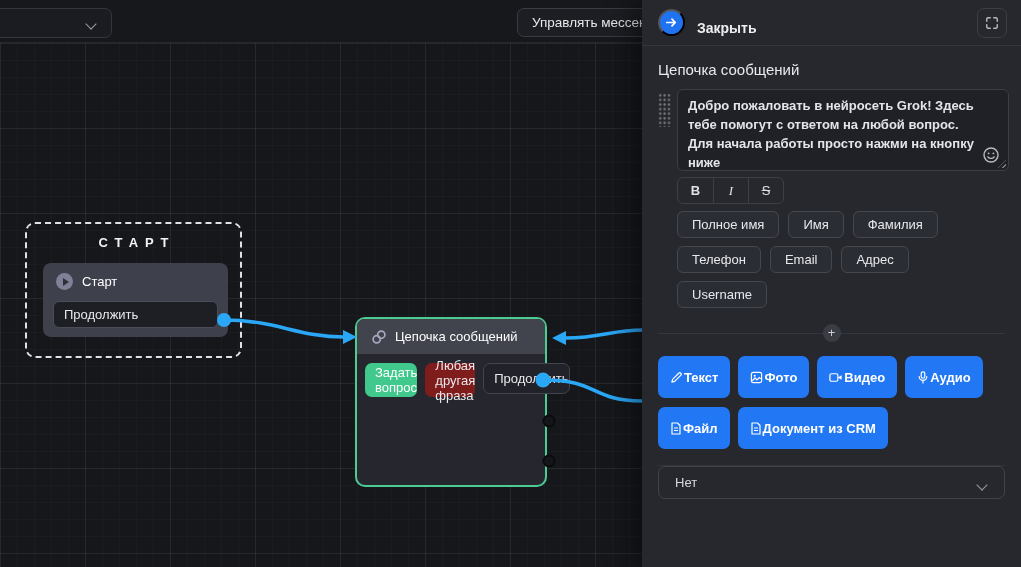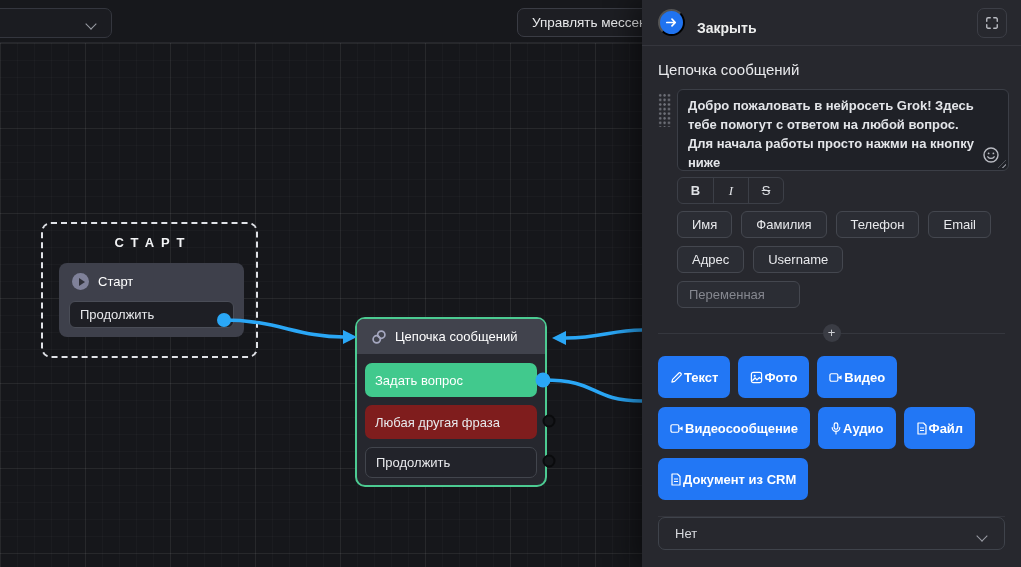--- a/index.html
+++ b/index.html
@@ -35,21 +35,21 @@
   .node-type-dropdown .chev { right:14px; top:9px; }
   .manage-btn {
     position:absolute; left:517px; top:8px; height:29px; padding:0 14px;
     background:#1d1e23; border:1px solid #3a3c44; border-radius:7px;
     color:#e7e8ea; font-size:13.5px; display:flex; align-items:center; white-space:nowrap;
   }
 
   
   .node { position:absolute; z-index:2; }
   .start-node {
-    left:41px; top:222px; width:217px; height:136px;
+    left:25px; top:222px; width:217px; height:136px;
     border:2px dashed #dfe1e6; border-radius:10px;
   }
   .start-title {
     text-align:center; margin-top:11px; color:#f2f3f5; font-size:13px;
     font-weight:700; letter-spacing:7px; padding-left:7px;
   }
   .start-card {
     position:absolute; left:16px; top:39px; width:185px; height:74px;
     background:#3e404b; border-radius:8px;
   }
@@ -71,21 +71,21 @@
 
   .chain-node {
     left:355px; top:317px; width:192px; height:170px;
     background:#26272e; border:2px solid #4ccb92; border-radius:10px;
   }
   .chain-header {
     height:35px; background:#41434d; border-radius:7px 7px 0 0;
     display:flex; align-items:center; gap:8px; padding-left:14px;
     color:#fff; font-size:13px;
   }
-  .chain-body { padding:9px 8px; display:flex; flex-direction:column; gap:8px; }
+  .chain-body { padding:9px 8px; display:flex; gap:8px; }
   .chain-item { height:34px; border-radius:7px; display:flex; align-items:center;
     padding-left:10px; font-size:13px; color:#e8e9ec; }
   .chain-item.answer { background:#41c98d; color:#fff; }
   .chain-item.any-phrase { background:#7f1d1d; }
   .chain-item.continue { height:31px; background:#22232a; border:1px solid #42454d; }
 
   .flow-svg { position:absolute; inset:0; z-index:5; pointer-events:none; }
 
   
   .panel {
@@ -276,28 +276,28 @@
         </div>
       </div>
 
       <div class="format-group">
         <button class="fmt-btn fmt-b">B</button>
         <button class="fmt-btn fmt-i">I</button>
         <button class="fmt-btn fmt-s">S</button>
       </div>
 
       <div class="vars-wrap">
+        <button class="var-btn">Полное имя</button>
         <button class="var-btn">Имя</button>
         <button class="var-btn">Фамилия</button>
         <button class="var-btn">Телефон</button>
         <button class="var-btn">Email</button>
         <button class="var-btn">Адрес</button>
         <button class="var-btn">Username</button>
       </div>
-      <input class="var-input" placeholder="Переменная" style="">
 
       <div class="plus-divider">
         <button class="plus-btn">+</button>
       </div>
 
       <div class="attach-wrap">
         <button class="attach-btn">
           <svg width="13" height="13" viewBox="0 0 14 14">
             <path d="M2 12l.8-3L9.6 2.2a1.2 1.2 0 011.7 0l.5.5a1.2 1.2 0 010 1.7L5 11.2 2 12z" fill="none" stroke="#fff" stroke-width="1.3" stroke-linejoin="round"></path>
           </svg>
@@ -312,27 +312,20 @@
           <span>Фото</span>
         </button>
         <button class="attach-btn">
           <svg width="14" height="13" viewBox="0 0 15 13">
             <rect x="1" y="2.5" width="8.5" height="8" rx="1.6" fill="none" stroke="#fff" stroke-width="1.3"></rect>
             <path d="M9.5 6.5l4-2.4v4.8z" fill="#fff"></path>
           </svg>
           <span>Видео</span>
         </button>
         <button class="attach-btn">
-          <svg width="14" height="13" viewBox="0 0 15 13">
-            <rect x="1" y="2.5" width="8.5" height="8" rx="1.6" fill="none" stroke="#fff" stroke-width="1.3"></rect>
-            <path d="M9.5 6.5l4-2.4v4.8z" fill="#fff"></path>
-          </svg>
-          <span>Видеосообщение</span>
-        </button>
-        <button class="attach-btn">
           <svg width="12" height="13" viewBox="0 0 12 13">
             <rect x="4.2" y="0.8" width="3.6" height="6.4" rx="1.8" fill="none" stroke="#fff" stroke-width="1.2"></rect>
             <path d="M2.2 5.6a3.8 3.8 0 007.6 0M6 9.6v2.4" fill="none" stroke="#fff" stroke-width="1.2" stroke-linecap="round"></path>
           </svg>
           <span>Аудио</span>
         </button>
         <button class="attach-btn">
           <svg width="12" height="13" viewBox="0 0 12 13">
             <path d="M2 1h5.5L10 3.5V12H2z" fill="none" stroke="#fff" stroke-width="1.2" stroke-linejoin="round"></path>
             <path d="M4 6h4M4 8.5h4" stroke="#fff" stroke-width="1.1"></path>

